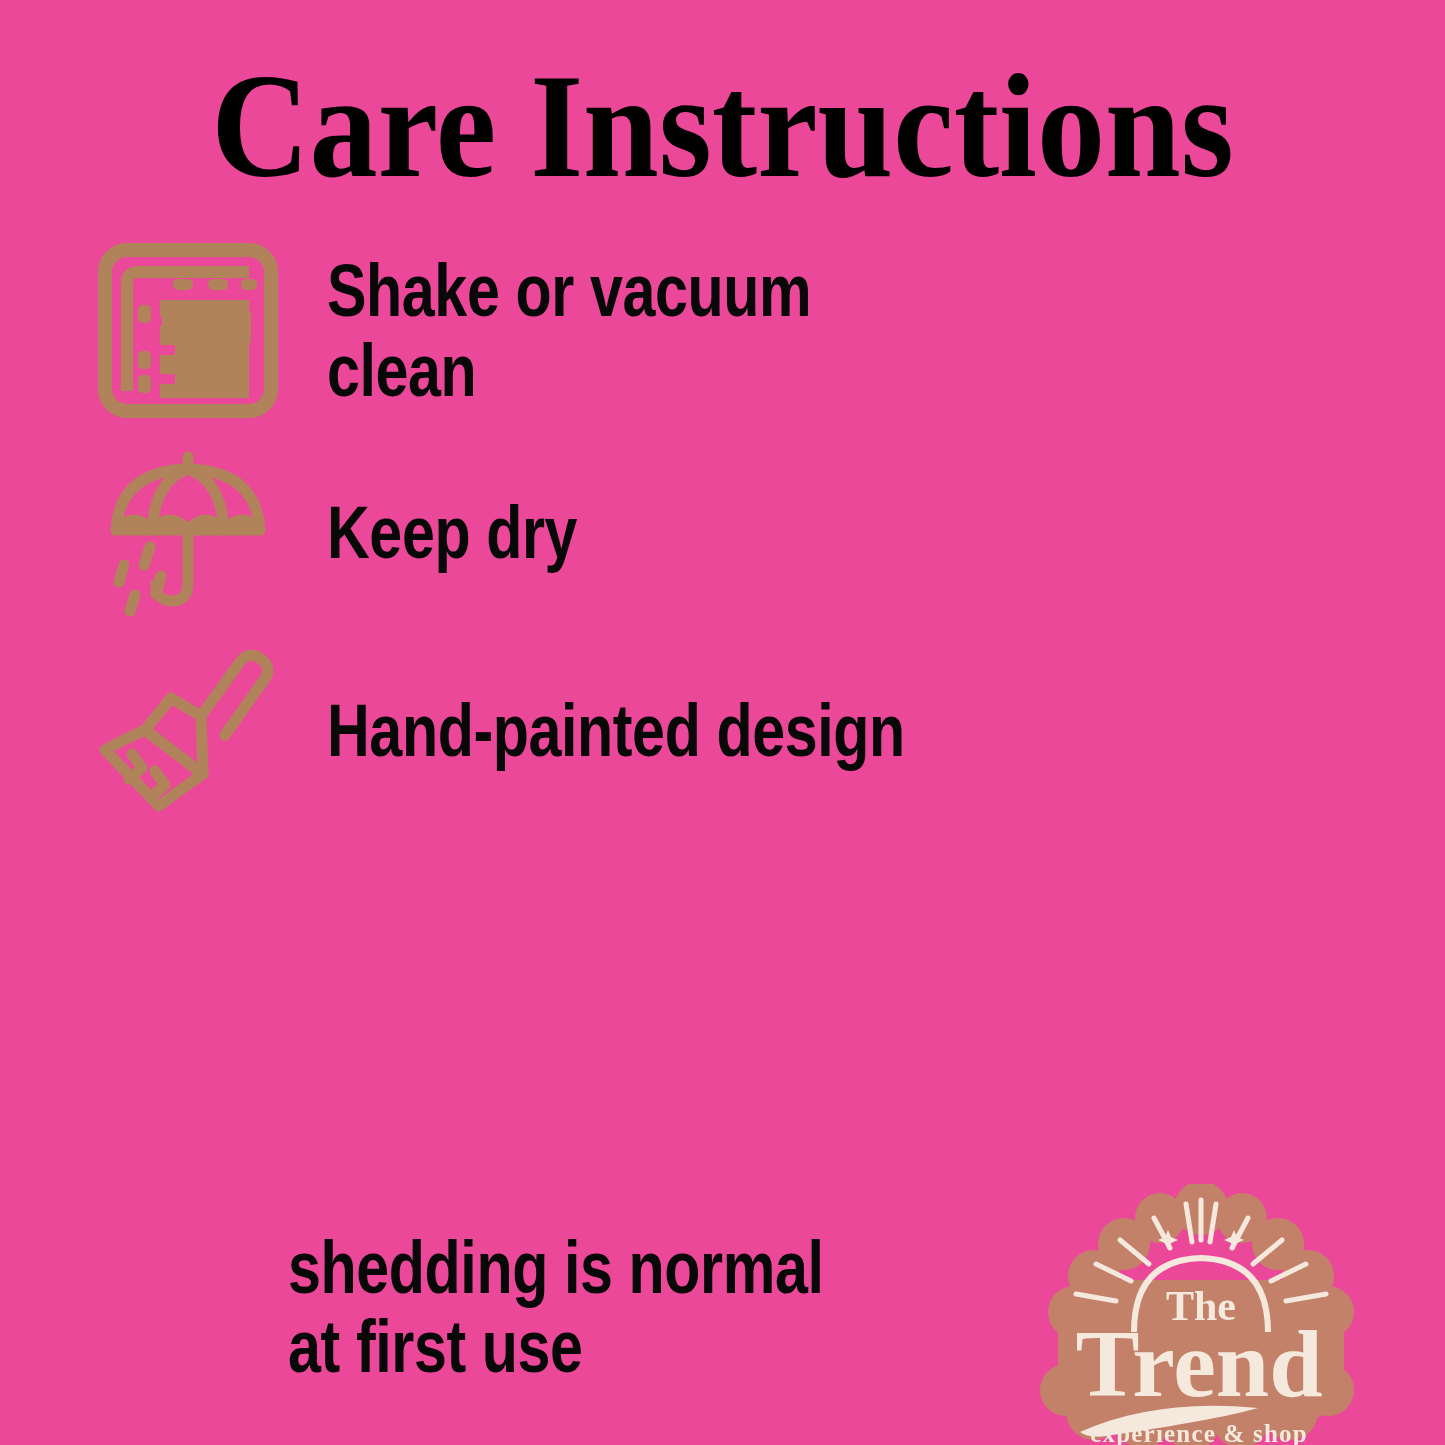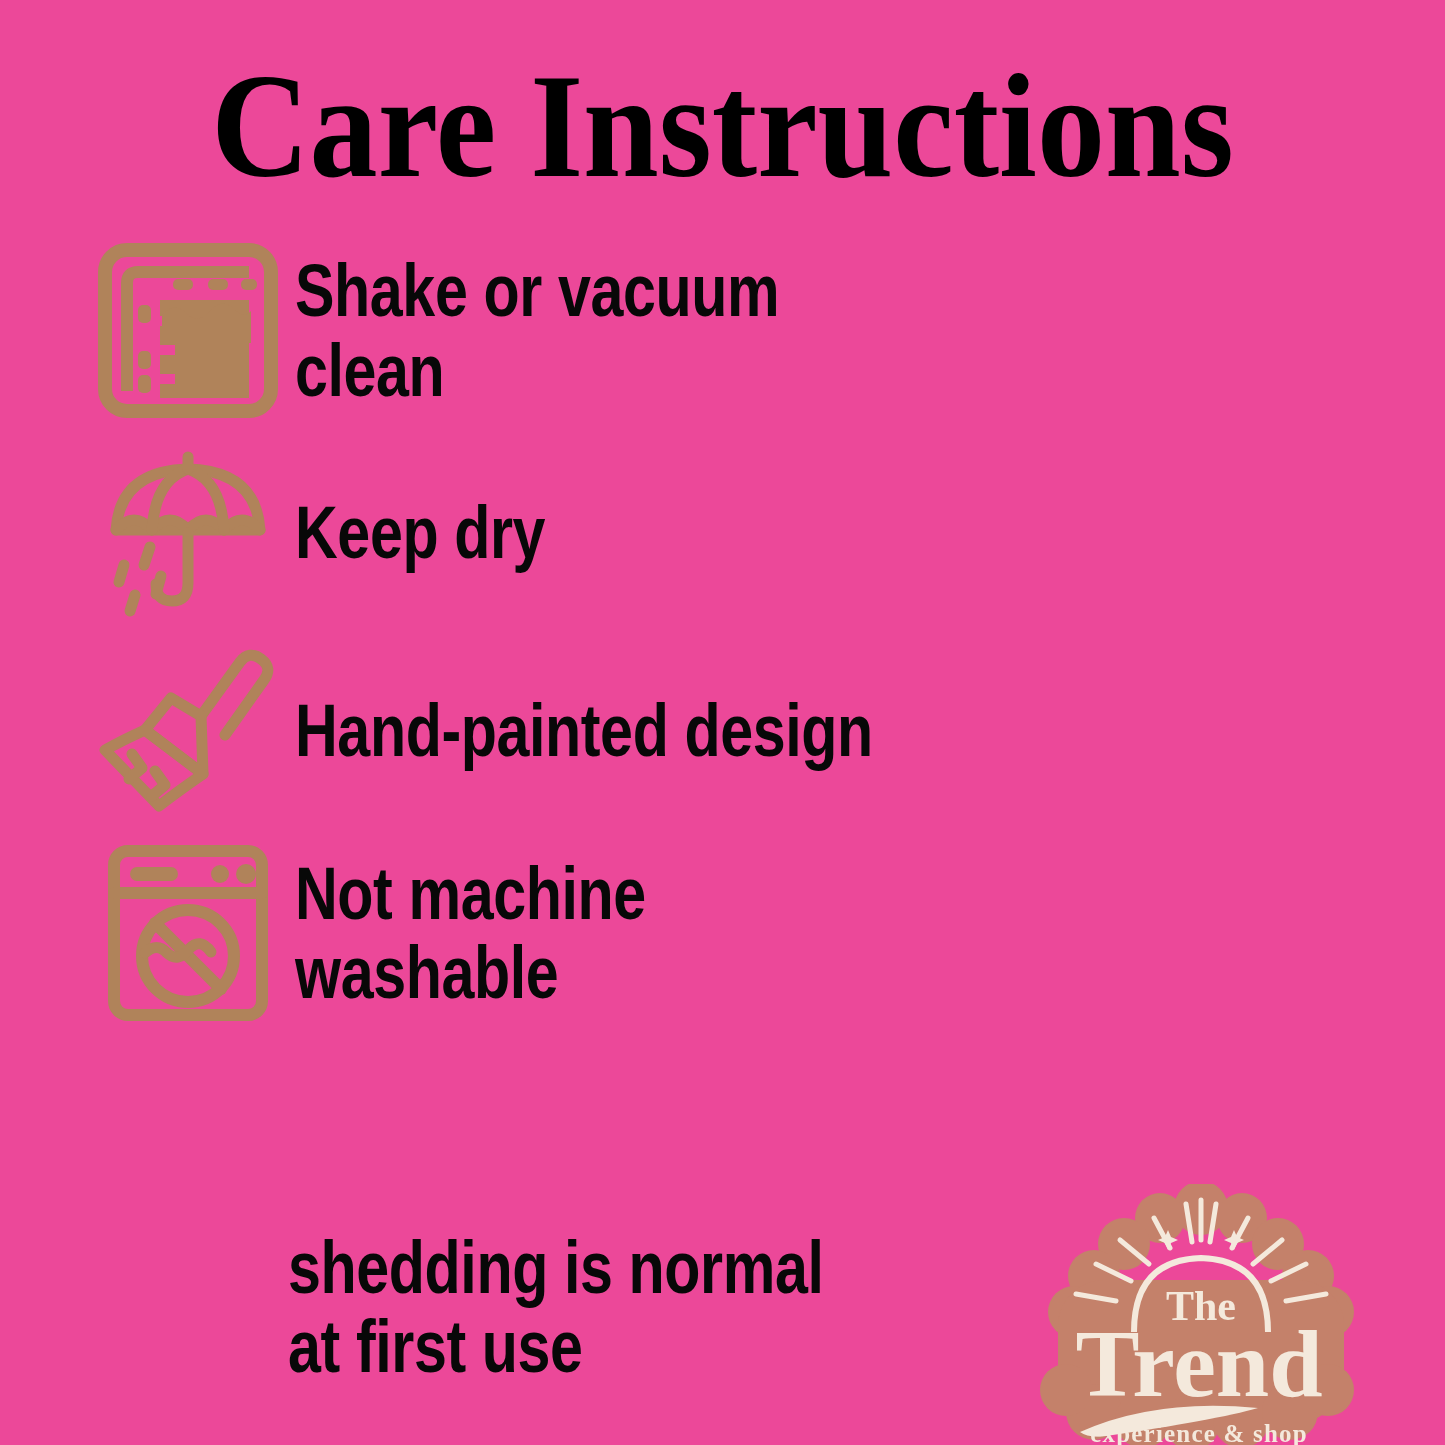--- a/index.html
+++ b/index.html
@@ -43,20 +43,21 @@
   .list {
     position: absolute;
     top: 228px;
     left: 80px;
     width: 1300px;
   }
   .row {
     display: flex;
     align-items: center;
     width: 100%;
+    gap: 32px;
   }
   .icon-cell {
     width: 215px;
     min-width: 215px;
     display: flex;
     align-items: center;
     justify-content: center;
   }
   .icon-cell svg { display: block; }
 
@@ -181,45 +182,20 @@
             <path d="M52 92 q-22 10 -40 20 L66 168 q18 -14 44 -32 Z"></path>
 
             <path d="M39 116 L49 130 L36 141"></path>
             <path d="M62 133 L72 147 L59 158"></path>
           </g>
         </svg>
       </div>
       <div class="label">Hand-painted design</div>
     </div>
 
-    <div class="row row-3">
-      <div class="icon-cell">
-        <svg width="180" height="180" viewBox="0 0 180 180">
-          <g fill="none" stroke="#b0835a" stroke-width="12" stroke-linecap="round" stroke-linejoin="round">
-
-            <rect x="16" y="8" width="148" height="164" rx="14" ry="14"></rect>
-
-            <path d="M16 50 L164 50"></path>
-          </g>
-
-          <rect x="32" y="24" width="48" height="14" rx="7" fill="#b0835a"></rect>
-
-          <circle cx="122" cy="31" r="9" fill="#b0835a"></circle>
-          <circle cx="148" cy="31" r="10" fill="#b0835a"></circle>
-
-          <circle cx="90" cy="113" r="46" fill="none" stroke="#b0835a" stroke-width="12"></circle>
-
-          <path d="M57 80 L123 146" fill="none" stroke="#b0835a" stroke-width="12" stroke-linecap="round"></path>
-
-          <path d="M47 110 q12 -11 22 0 q11 10 22 -4 q11 -12 22 3" fill="none" stroke="#b0835a" stroke-width="11" stroke-linecap="round" stroke-linejoin="round"></path>
-        </svg>
-      </div>
-      <div class="label">Not machine
-washable</div>
-    </div>
 
 
   </div>
 
   <div class="footnote">shedding is normal
 at first use</div>
 
   <div class="brand-logo">
     <svg viewBox="0 0 330 296">
       <defs>

